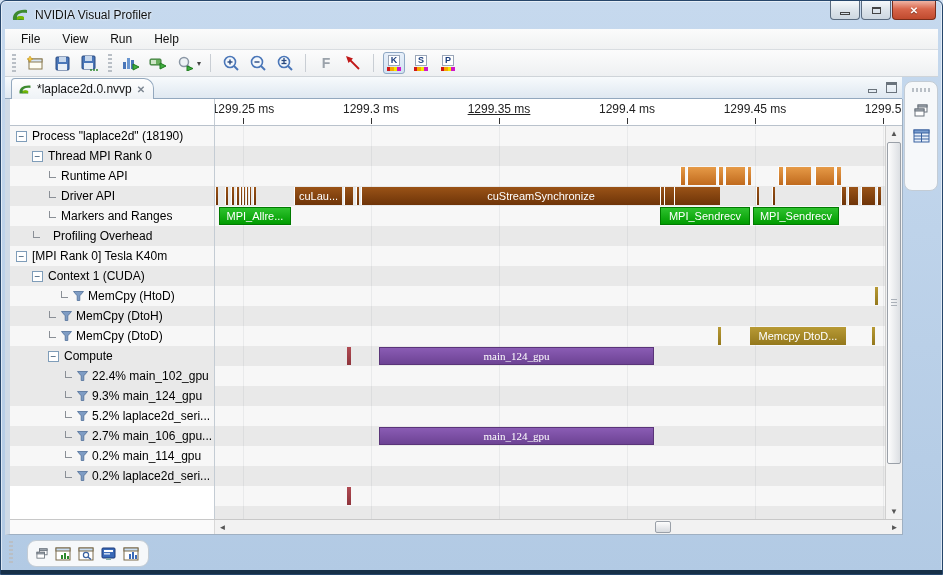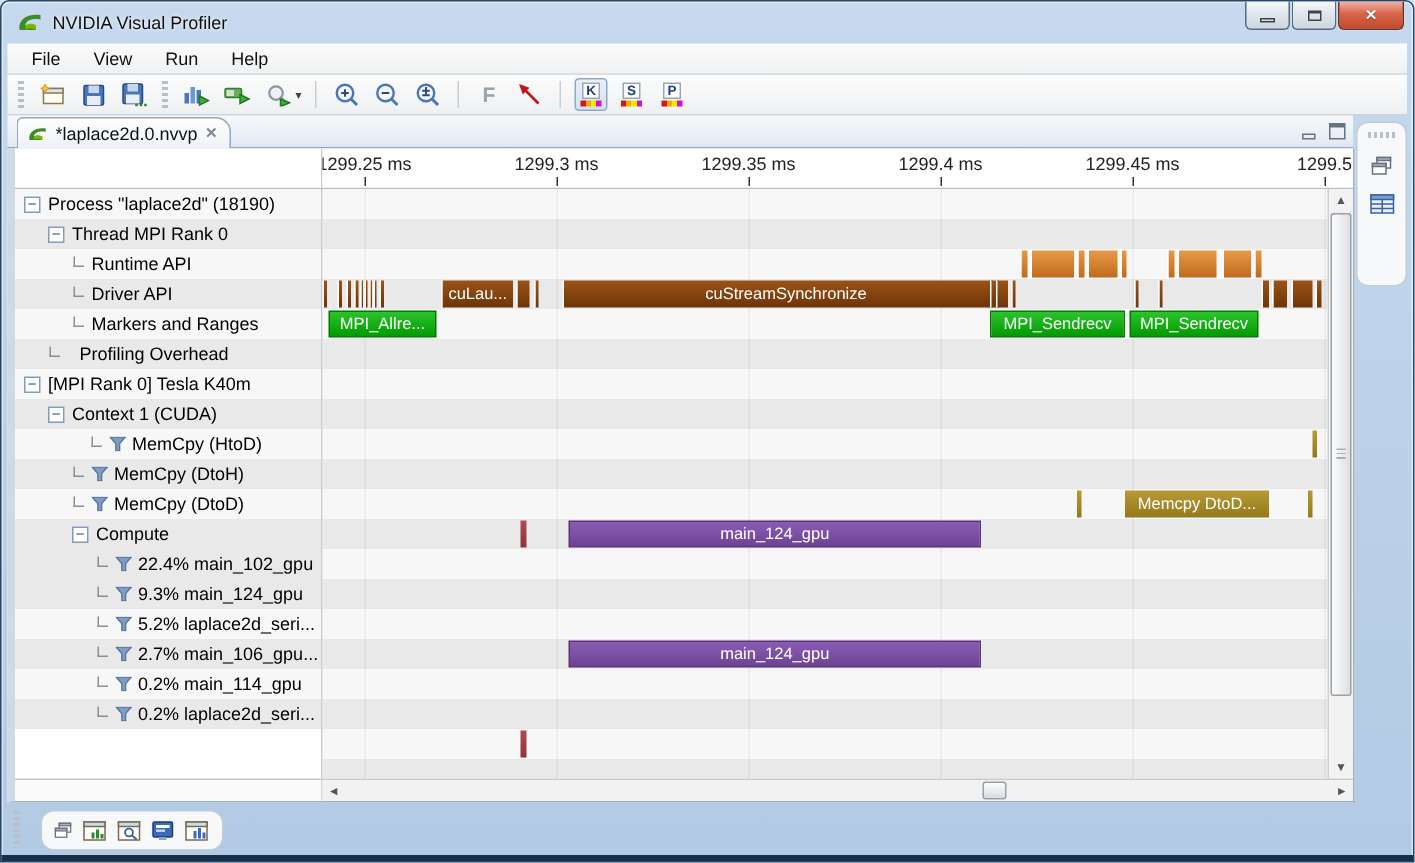--- a/index.html
+++ b/index.html
@@ -74,21 +74,21 @@
 
   .tl-wrap { position:relative; flex:1; overflow:hidden; }
   .srow { position:relative; height:20px; }
   .gridline { position:absolute; top:0; bottom:0; width:1px; background:rgba(60,70,90,.07); z-index:1; }
   .bar { position:absolute; top:1px; height:18px; z-index:2; display:flex; align-items:center; justify-content:center;
     overflow:hidden; font-size:11px; color:#fff; white-space:nowrap; }
   .bar-runtime { background:linear-gradient(#e69a47,#c06a1d); border-left:1px solid #fff; }
   .bar-driver  { background:linear-gradient(#9a5317,#6e3408); border-left:1px solid #fff; }
   .bar-marker  { background:linear-gradient(#2ec22e,#009c00); border:1px solid #007a00; }
   .bar-gold    { background:linear-gradient(#b89a35,#94781c); }
-  .bar-purple  { background:linear-gradient(#8a5cb4,#6d4394); border:1px solid #5a3579; }
+  .bar-purple  { background:linear-gradient(#8a5cb4,#6d4394); border:1px solid #5a3579;font-family:Liberation Serif, serif; }
   .bar-red     { background:linear-gradient(#b04a52,#8e343c); }
 
   
   .vscroll { width:17px; background:#f2f2f2; border-left:1px solid #d0d0d0; position:relative; }
   .sb-arrow { position:absolute; left:0; right:0; height:15px; display:flex; align-items:center; justify-content:center;
     color:#555; font-size:8px; }
   .vthumb { position:absolute; left:1px; right:1px; top:16px; height:322px; border:1px solid #9aa0a8; border-radius:2px;
     background:linear-gradient(90deg,#fdfdfd,#dcdfe3); }
   .vthumb .grip { position:absolute; left:3px; right:3px; top:50%; height:7px; margin-top:-4px;
     background:repeating-linear-gradient(#aab0b8 0 1px, transparent 1px 3px); }
@@ -269,21 +269,21 @@
   </div>
 
   <div class="editor">
     <div class="ruler-row">
       <div class="ruler-spacer"></div>
       <div class="ruler" id="ruler">
           <div class="ruler-label" style="left: 28px;">1299.25 ms</div>
           <div class="ruler-tick" style="left: 28px;"></div>
           <div class="ruler-label" style="left: 156px;">1299.3 ms</div>
           <div class="ruler-tick" style="left: 156px;"></div>
-          <div class="ruler-label" style="left: 284px;">1299.35 ms</div>
+          <div class="ruler-label" style="left: 284px; text-decoration: underline;">1299.35 ms</div>
           <div class="ruler-tick" style="left: 284px;"></div>
           <div class="ruler-label" style="left: 412px;">1299.4 ms</div>
           <div class="ruler-tick" style="left: 412px;"></div>
           <div class="ruler-label" style="left: 540px;">1299.45 ms</div>
           <div class="ruler-tick" style="left: 540px;"></div>
           <div class="ruler-label" style="left: 668px;">1299.5</div>
           <div class="ruler-tick" style="left: 668px;"></div>
         </div>
     </div>
     <div class="content">
@@ -408,21 +408,21 @@
             <div class="bar bar-driver" style="left: 16px; width: 3px;"></div>
             <div class="bar bar-driver" style="left: 21px; width: 3px;"></div>
             <div class="bar bar-driver" style="left: 25px; width: 2px;"></div>
             <div class="bar bar-driver" style="left: 28px; width: 2px;"></div>
             <div class="bar bar-driver" style="left: 31px; width: 2px;"></div>
             <div class="bar bar-driver" style="left: 34px; width: 2px;"></div>
             <div class="bar bar-driver" style="left: 38px; width: 3px;"></div>
             <div class="bar bar-driver" style="left: 79px; width: 48px;">cuLau...</div>
             <div class="bar bar-driver" style="left: 129px; width: 9px;"></div>
             <div class="bar bar-driver" style="left: 141px; width: 3px;"></div>
-            <div class="bar bar-driver" style="left: 160px; width: 297px;">cuStreamSynchronize</div>
+            <div class="bar bar-driver" style="left: 146px; width: 359px;">cuStreamSynchronize</div>
             <div class="bar bar-driver" style="left: 445px; width: 2px;"></div>
             <div class="bar bar-driver" style="left: 449px; width: 2px;"></div>
             <div class="bar bar-driver" style="left: 459px; width: 3px;"></div>
             <div class="bar bar-driver" style="left: 541px; width: 3px;"></div>
             <div class="bar bar-driver" style="left: 557px; width: 3px;"></div>
             <div class="bar bar-driver" style="left: 626px; width: 5px;"></div>
             <div class="bar bar-driver" style="left: 633px; width: 10px;"></div>
             <div class="bar bar-driver" style="left: 646px; width: 14px;"></div>
             <div class="bar bar-driver" style="left: 662px; width: 4px;"></div>
           </div>

